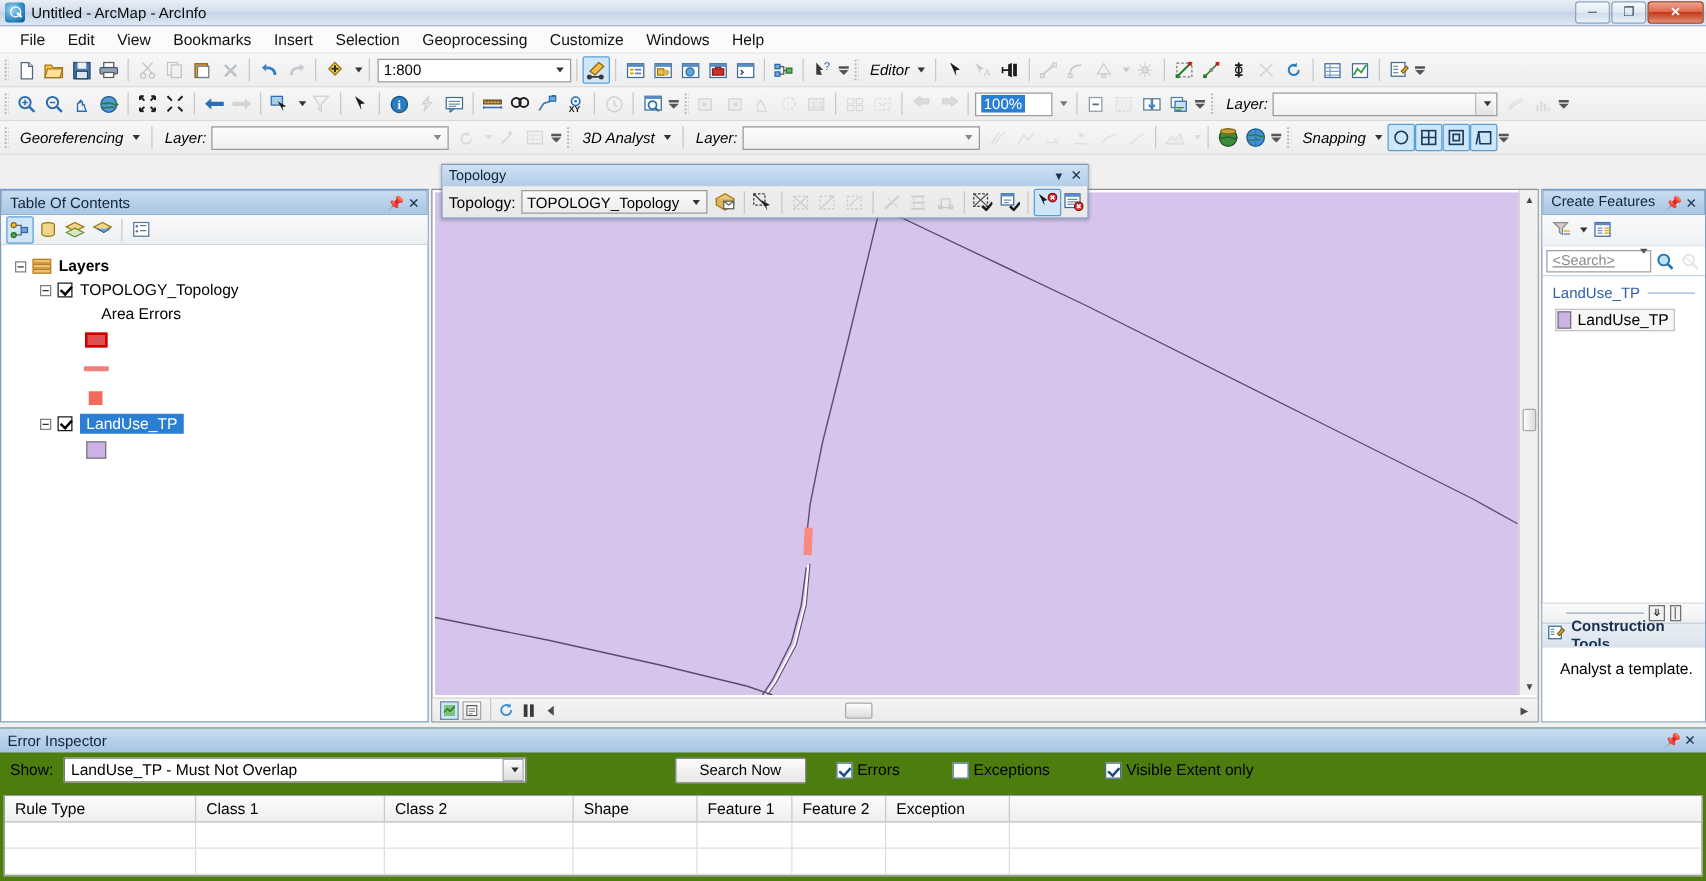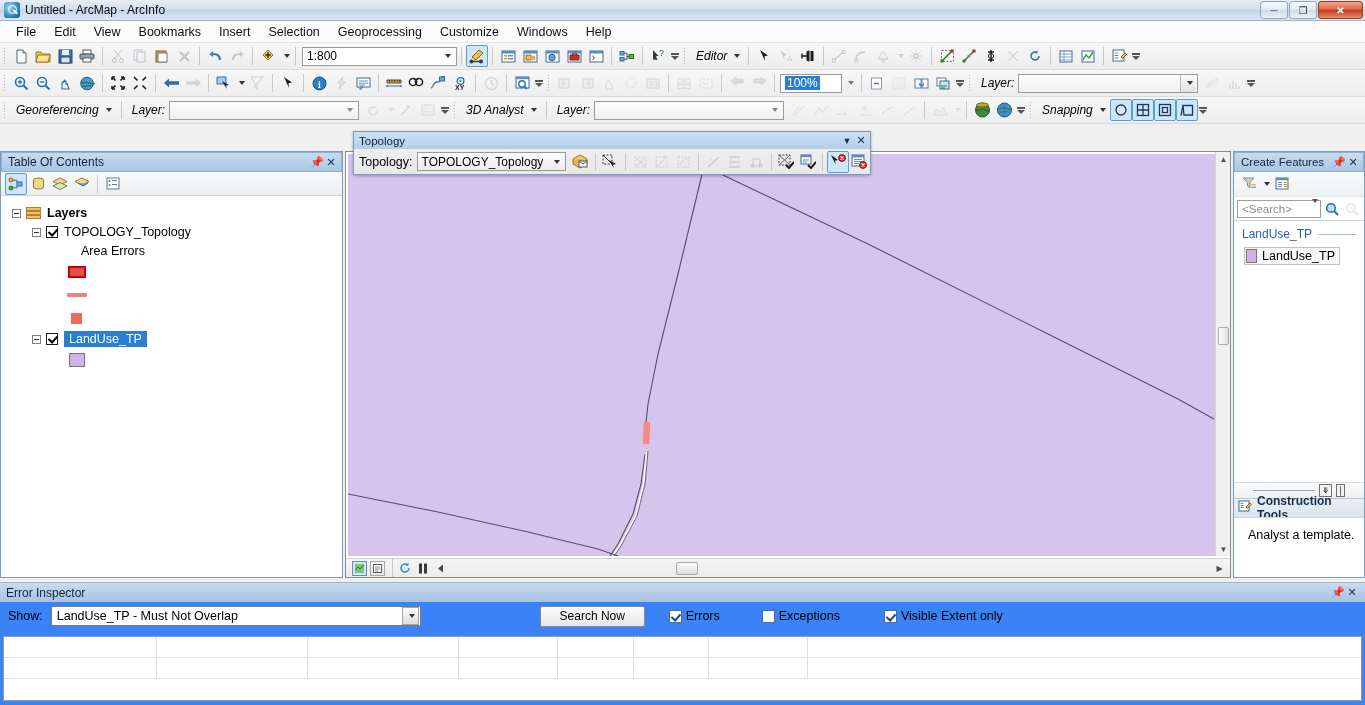--- a/index.html
+++ b/index.html
@@ -177,33 +177,33 @@
   }
   #topology-body { height: 25px; display: flex; align-items: center; padding-left: 5px; }
 
   
   #createfeat {
     position: absolute; left: 1233px; top: 151px; width: 132px; height: 427px;
     background: #fff; border: 1px solid #7a9ec2;
   }
   #cf-toolbar { height: 25px; background: linear-gradient(to bottom,#fafafa,#eef1f4); display:flex;align-items:center;padding-left:4px;border-bottom:1px solid #dfe4e9; }
   #cf-search { height: 24px; display: flex; align-items: center; padding: 0 3px; gap: 2px; border-bottom: 1px solid #c7d4e1; }
-  .search-box { flex: 1; height: 18px; border: 1px solid #a0a0a0; background: #fff; display:flex;align-items:center;justify-content:space-between;padding:0 2px 0 4px; font-size:11.5px; color:#8a8a8a; }
+  .search-box { flex: 1; height: 18px; border: 1px solid #a0a0a0; background: #fff; display:flex;align-items:center;justify-content:space-between;padding:0 2px 0 4px; font-size:11.5px; color:#8a8a8a;text-decoration:underline; }
   #cf-list { padding: 6px 0 0 0; }
   .tmpl-head { color: #2f5fa8; font-size: 12px; padding-left: 8px; display:flex;align-items:center;gap:6px; }
   .tmpl-head .rule { flex:1; height:1px; background:#9fb8d8; margin-right:8px; }
   .tmpl-item { display:flex;align-items:center;gap:5px;margin:6px 0 0 10px;padding:1px 4px 1px 1px;border:1px solid #c2c2c2;background:#f7f7f7;width:96px; }
   #cf-splitter { position:absolute;left:0;bottom:79px;width:130px;height:16px;background:linear-gradient(to bottom,#fbfbfb,#eef0f2);border-top:1px solid #d8dde3;display:flex;align-items:center;justify-content:center;gap:4px; }
   #cf-splitter .line { width: 62px; height: 1px; background: #9aa7b4; }
   .minibtn { width:13px;height:13px;border:1px solid #707070;background:#f2f2f2;display:flex;align-items:center;justify-content:center;font-size:8px; }
   #cf-ct-title { position:absolute;left:0;bottom:60px;width:130px;height:19px;background:linear-gradient(to bottom,#e9eef4,#dbe4ee);border-top:1px solid #b9c8d8;display:flex;align-items:center;gap:5px;padding-left:4px;font-weight:bold;font-size:12px;color:#16304c; }
   #cf-ct-body { position:absolute;left:0;bottom:0;width:130px;height:60px;background:#fff;border-top:1px solid #cfd8e2;padding:10px 0 0 14px;font-size:12.5px; }
 
   
-  #errinsp { position: absolute; left: 0; top: 582px; width: 1365px; height: 123px; background: #3b82f6; border-top: 1px solid #9fb6cd; }
+  #errinsp { position: absolute; left: 0; top: 582px; width: 1365px; height: 123px; background: #4d7c0f; border-top: 1px solid #9fb6cd; }
   #ei-title {
     height: 19px; background: linear-gradient(to bottom,#c8dcf0,#a6c4e3);
     display: flex; align-items: center; padding: 0 3px 0 6px; font-size: 12px; color: #10243a;
   }
   #ei-controls { height: 28px; display: flex; align-items: center; padding: 0 0 0 8px; gap: 0; }
   .ei-combo { width: 370px; height: 20px; border: 1px solid #7a7a7a; background: #fff; display:flex;align-items:center;justify-content:space-between;font-size:12.5px;padding-left:5px; }
   .ei-combo .cap { width: 17px; height: 18px; background: linear-gradient(to bottom,#fcfcfc,#dedede); border: 1px solid #a5a5a5; display:flex;align-items:center;justify-content:center;margin-right:1px; }
   .ei-btn { width: 105px; height: 21px; border: 1px solid #8a8a8a; border-radius: 2px; background: linear-gradient(to bottom,#fcfcfc,#e6e6e6); display:flex;align-items:center;justify-content:center;font-size:12px; }
   .ei-chk-wrap { display: flex; align-items: center; gap: 4px; font-size: 12.5px; }
   .ei-chk { width: 13px; height: 13px; border: 1px solid #4b6e8f; background: #fff; position: relative; }
@@ -1266,20 +1266,30 @@
         <span class="ei-chk"></span>
         <span>Exceptions</span>
       </div>
       <div style="width:44px"></div>
       <div class="ei-chk-wrap">
         <span class="ei-chk on"></span>
         <span>Visible Extent only</span>
       </div>
     </div>
     <div id="ei-table">
+      <div id="ei-header">
+        <div class="ei-th" style="width:153px">Rule Type</div>
+        <div class="ei-th" style="width:151px">Class 1</div>
+        <div class="ei-th" style="width:151px">Class 2</div>
+        <div class="ei-th" style="width:99px">Shape</div>
+        <div class="ei-th" style="width:76px">Feature 1</div>
+        <div class="ei-th" style="width:75px">Feature 2</div>
+        <div class="ei-th" style="width:99px">Exception</div>
+        <div class="ei-th" style="flex:1;border-right:none"></div>
+      </div>
       <div class="ei-tr">
         <div class="ei-td" style="width:153px"></div>
           <div class="ei-td" style="width:151px"></div>
           <div class="ei-td" style="width:151px"></div>
         <div class="ei-td" style="width:99px"></div>
           <div class="ei-td" style="width:76px"></div>
           <div class="ei-td" style="width:75px"></div>
         <div class="ei-td" style="width:99px"></div>
           <div style="flex:1"></div>
       </div>

